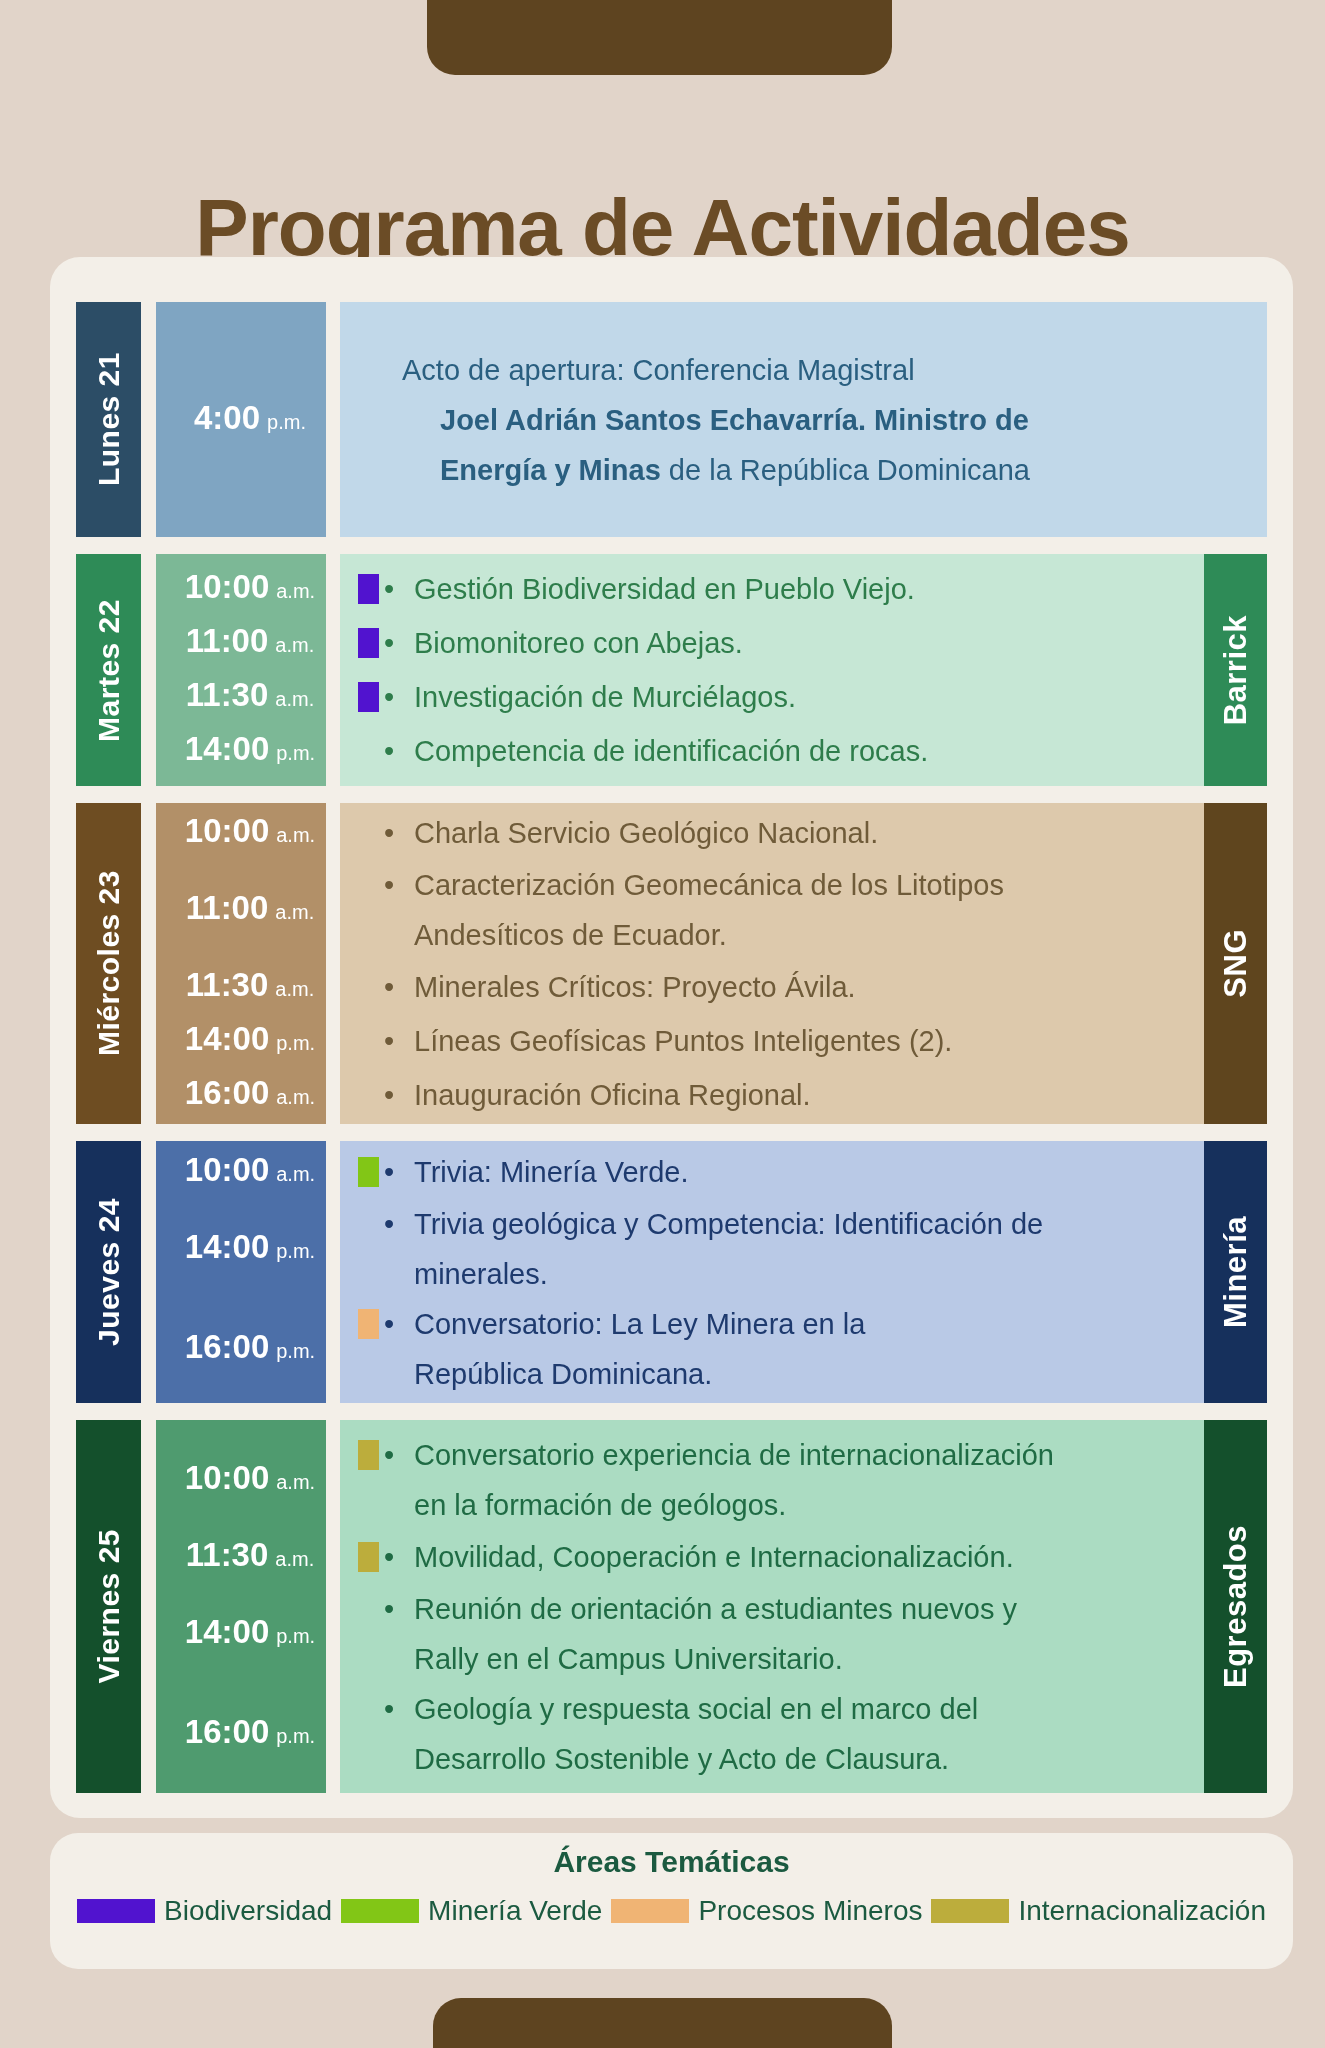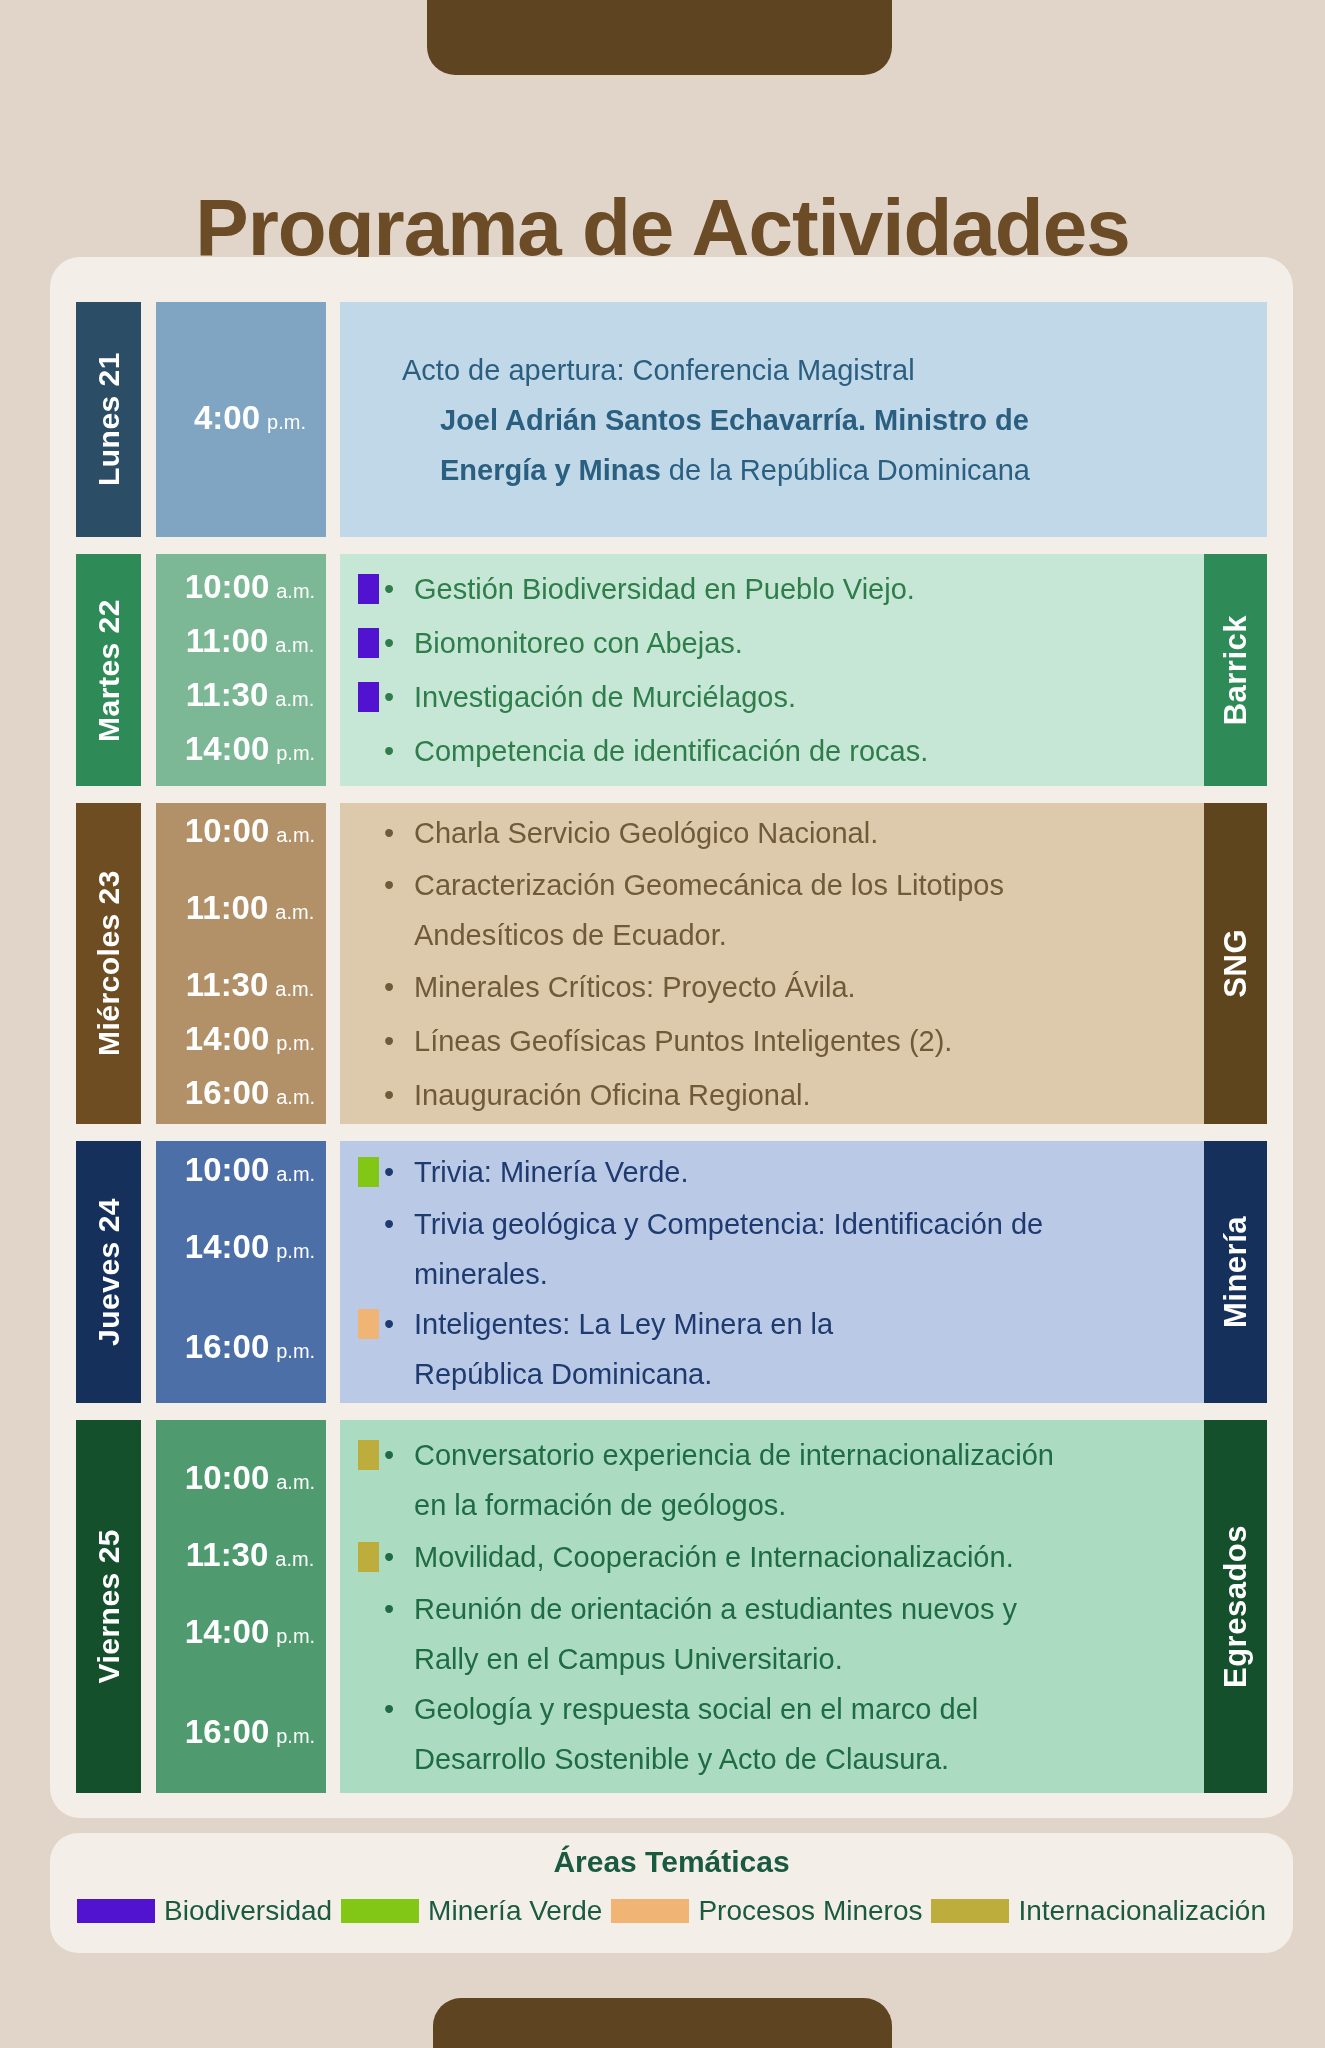--- a/index.html
+++ b/index.html
@@ -45,21 +45,21 @@
   .t-suffix{font-size:20px;font-weight:400;}
   .content-cell{flex:1;position:relative;display:flex;line-height:50px;
     font-size:29px;padding:0 75px 0 26px;}
   .no-org .content-cell{padding-right:30px;}
   .content-cell.no-bullet{padding-left:44px;}
   .marker{position:absolute;left:0;top:10px;width:21px;height:30px;}
   .bullet{flex:none;width:30px;}
   .bullet::before{content:"•";}
   .text{flex:1;}
   .text .b{font-weight:700;margin-left:38px;}
-  .legend{position:absolute;left:50px;top:1833px;width:1243px;height:120px;
+  .legend{position:absolute;left:50px;top:1833px;width:1243px;height:136px;
     background:#f3efe8;border-radius:28px;box-sizing:border-box;
     padding:12px 27px 0 27px;}
   .legend-title{text-align:center;font-size:30px;font-weight:700;color:#1b5a40;}
   .legend-row{display:flex;justify-content:space-between;align-items:flex-end;
     margin-top:16px;}
   .legend-item{display:flex;align-items:center;gap:9px;font-size:28px;
     color:#1b5a40;}
   .swatch{width:78px;height:24px;flex:none;}
 </style>
 </head>
@@ -241,21 +241,21 @@
             </div>
           </div>
           <div class="item">
             <div class="time-cell">
               <span class="t-main">16:00</span>
               <span class="t-suffix">p.m.</span>
             </div>
             <div class="content-cell">
               <span class="marker" style="background: rgb(240, 180, 116);"></span>
               <span class="bullet"></span>
-              <span class="text"><span>Inteligentes: La Ley Minera en la</span><br><span>República Dominicana.</span></span>
+              <span class="text"><span>Conversatorio: La Ley Minera en la</span><br><span>República Dominicana.</span></span>
             </div>
           </div>
         </div>
         <div class="org-bar" style="background: rgb(22, 48, 92);">
           <span class="vtext">Minería</span>
         </div>
       </div>
     </section>
     <section class="row has-org">
       <div class="day-bar" style="background: rgb(20, 80, 44);">

